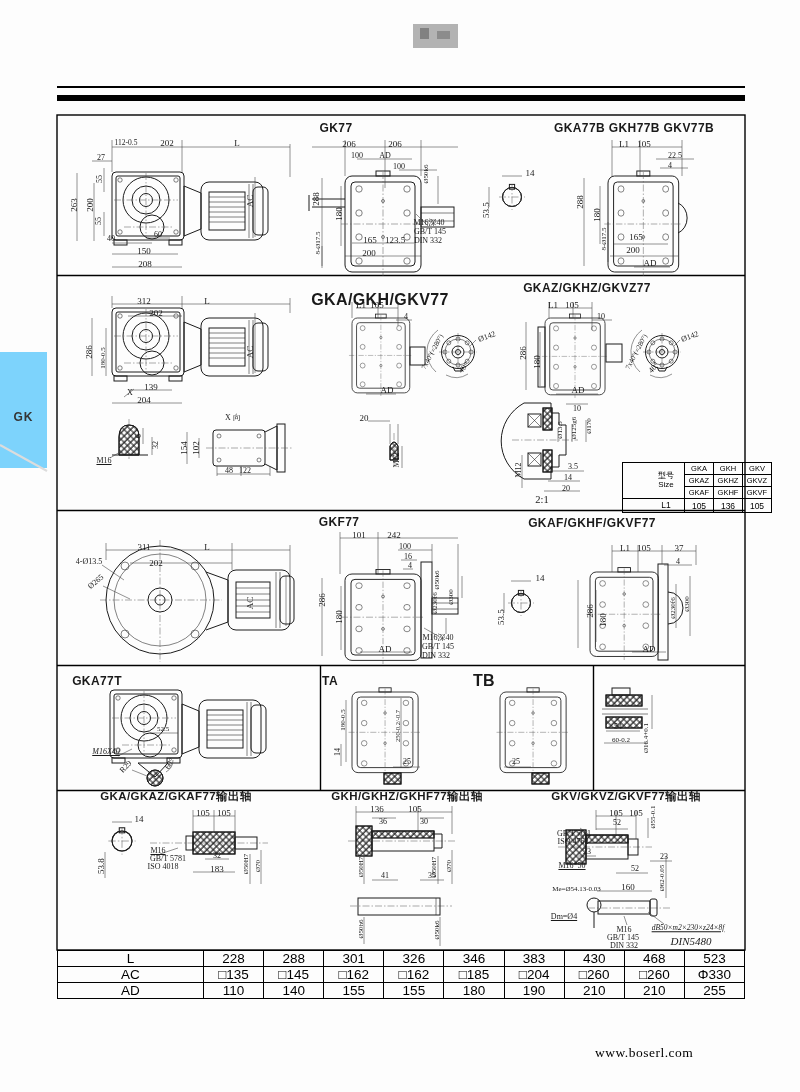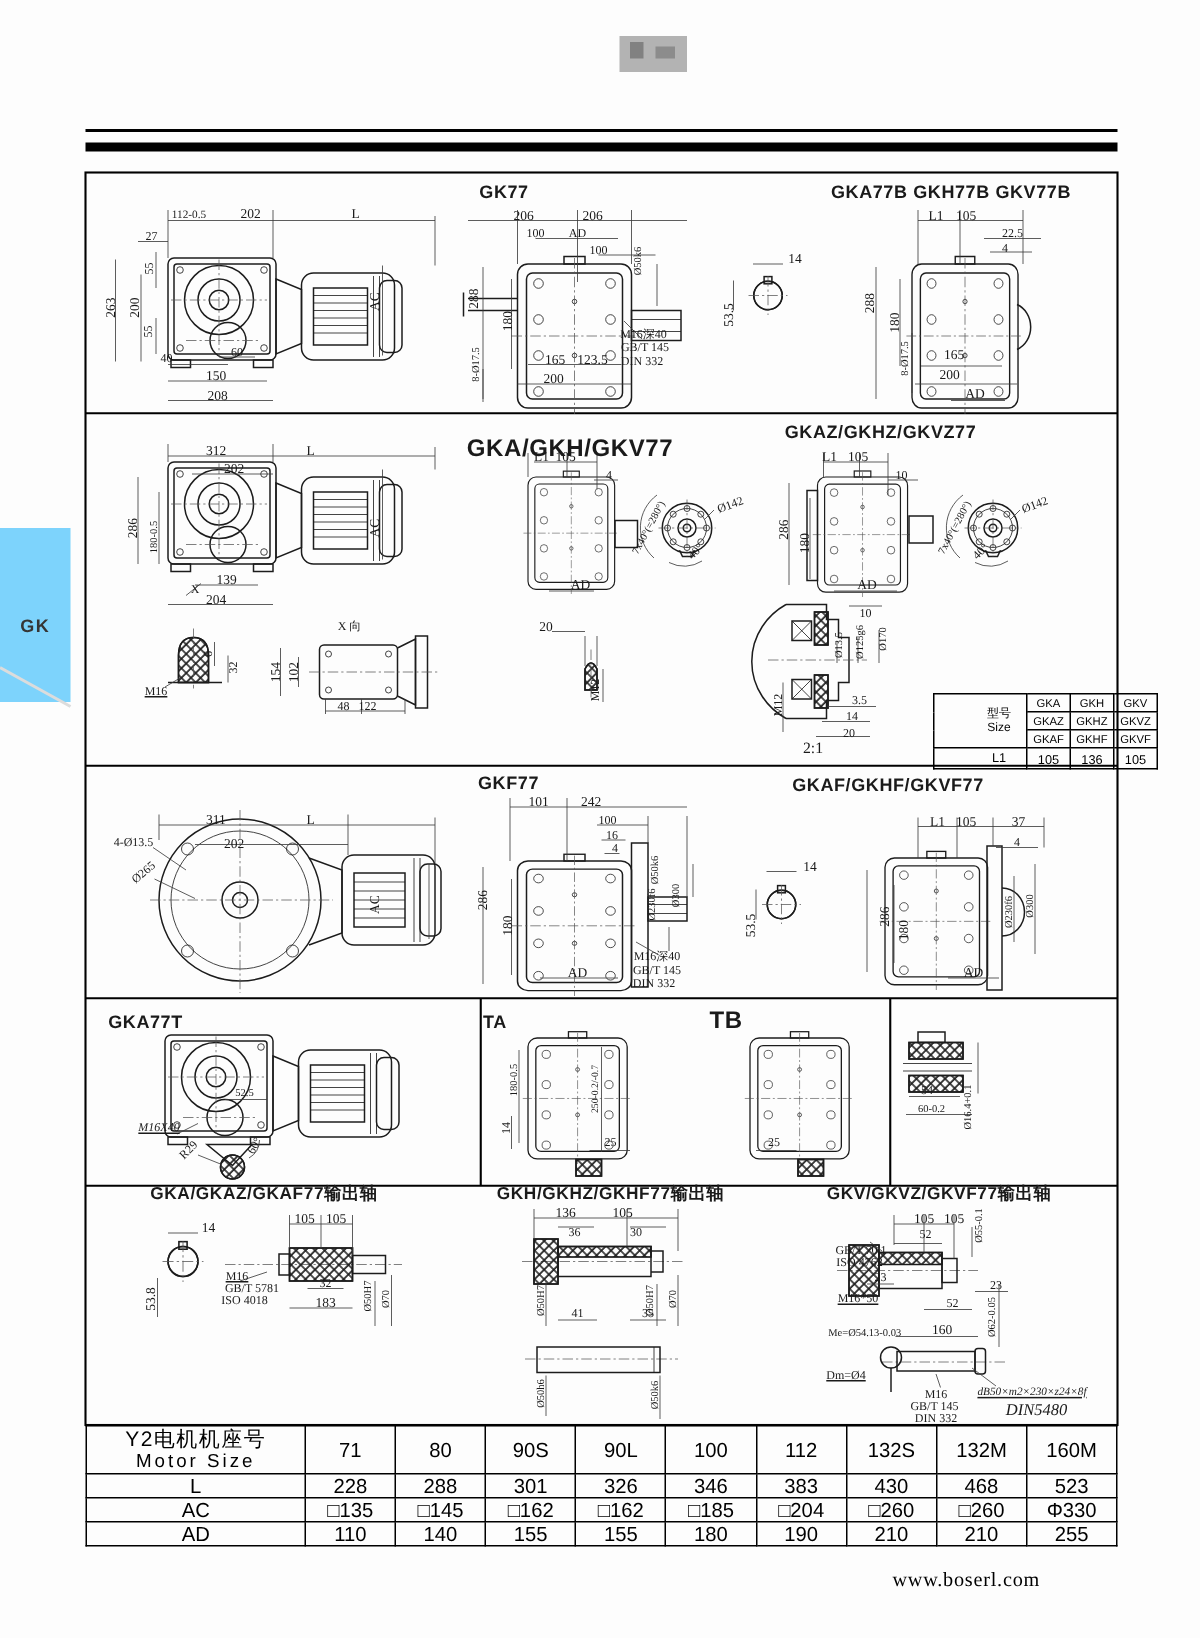--- a/index.html
+++ b/index.html
@@ -536,35 +536,20 @@
         <col>
         <col>
         <col>
         <col>
         <col>
         <col>
         <col>
         <col>
     </colgroup>
     <tbody>
-        <tr class="hdr">
-      <td>
-        <div class="cn">Y2电机机座号</div>
-        <div class="en">Motor Size</div>
-      </td>
-      <td>71</td>
-      <td>80</td>
-      <td>90S</td>
-      <td>90L</td>
-      <td>100</td>
-      <td>112</td>
-      <td>132S</td>
-      <td>132M</td>
-      <td>160M</td>
-    </tr>
     <tr>
       <td>L</td>
       <td>228</td>
       <td>288</td>
       <td>301</td>
       <td>326</td>
       <td>346</td>
       <td>383</td>
       <td>430</td>
       <td>468</td>

